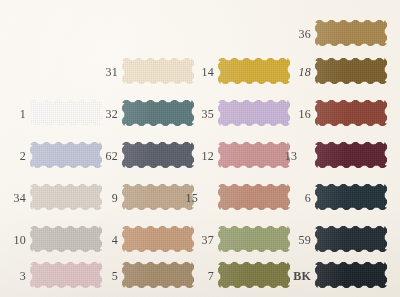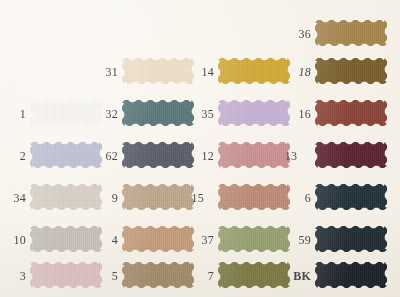--- a/index.html
+++ b/index.html
@@ -135,21 +135,21 @@
     <div class="lbl" style="left: 174px; width: 40px; top: 108px;">35</div>
     <div class="swatch" title="35" style="left: 218px; top: 100px;">
       <div class="pinked" style="--c: #c9b4d6; --cp: polygon(0.00px 2.28px,3.00px 0.00px,6.00px 0.00px,9.00px 2.28px,12.00px 2.28px,15.00px 0.00px,18.00px 0.00px,21.00px 2.28px,24.00px 2.28px,27.00px 0.00px,30.00px 0.00px,33.00px 2.28px,36.00px 2.28px,39.00px 0.00px,42.00px 0.00px,45.00px 2.28px,48.00px 2.28px,51.00px 0.00px,54.00px 0.00px,57.00px 2.28px,60.00px 2.28px,63.00px 0.00px,66.00px 0.00px,69.00px 2.28px,69.72px 0.00px,72.00px 3.25px,72.00px 6.50px,69.72px 9.75px,69.72px 13.00px,72.00px 16.25px,72.00px 19.50px,69.72px 22.75px,72.00px 23.72px,69.00px 26.00px,66.00px 26.00px,63.00px 23.72px,60.00px 23.72px,57.00px 26.00px,54.00px 26.00px,51.00px 23.72px,48.00px 23.72px,45.00px 26.00px,42.00px 26.00px,39.00px 23.72px,36.00px 23.72px,33.00px 26.00px,30.00px 26.00px,27.00px 23.72px,24.00px 23.72px,21.00px 26.00px,18.00px 26.00px,15.00px 23.72px,12.00px 23.72px,9.00px 26.00px,6.00px 26.00px,3.00px 23.72px,2.28px 26.00px,0.00px 22.75px,0.00px 19.50px,2.28px 16.25px,2.28px 13.00px,0.00px 9.75px,0.00px 6.50px,2.28px 3.25px);"></div>
       <div class="tex" style="--cp: polygon(0.00px 2.28px,3.00px 0.00px,6.00px 0.00px,9.00px 2.28px,12.00px 2.28px,15.00px 0.00px,18.00px 0.00px,21.00px 2.28px,24.00px 2.28px,27.00px 0.00px,30.00px 0.00px,33.00px 2.28px,36.00px 2.28px,39.00px 0.00px,42.00px 0.00px,45.00px 2.28px,48.00px 2.28px,51.00px 0.00px,54.00px 0.00px,57.00px 2.28px,60.00px 2.28px,63.00px 0.00px,66.00px 0.00px,69.00px 2.28px,69.72px 0.00px,72.00px 3.25px,72.00px 6.50px,69.72px 9.75px,69.72px 13.00px,72.00px 16.25px,72.00px 19.50px,69.72px 22.75px,72.00px 23.72px,69.00px 26.00px,66.00px 26.00px,63.00px 23.72px,60.00px 23.72px,57.00px 26.00px,54.00px 26.00px,51.00px 23.72px,48.00px 23.72px,45.00px 26.00px,42.00px 26.00px,39.00px 23.72px,36.00px 23.72px,33.00px 26.00px,30.00px 26.00px,27.00px 23.72px,24.00px 23.72px,21.00px 26.00px,18.00px 26.00px,15.00px 23.72px,12.00px 23.72px,9.00px 26.00px,6.00px 26.00px,3.00px 23.72px,2.28px 26.00px,0.00px 22.75px,0.00px 19.50px,2.28px 16.25px,2.28px 13.00px,0.00px 9.75px,0.00px 6.50px,2.28px 3.25px);"></div>
     </div>
     <div class="lbl" style="left: 174px; width: 40px; top: 150px;">12</div>
     <div class="swatch" title="12" style="left: 218px; top: 142px;">
       <div class="pinked" style="--c: #cd9494; --cp: polygon(0.00px 2.28px,3.00px 0.00px,6.00px 0.00px,9.00px 2.28px,12.00px 2.28px,15.00px 0.00px,18.00px 0.00px,21.00px 2.28px,24.00px 2.28px,27.00px 0.00px,30.00px 0.00px,33.00px 2.28px,36.00px 2.28px,39.00px 0.00px,42.00px 0.00px,45.00px 2.28px,48.00px 2.28px,51.00px 0.00px,54.00px 0.00px,57.00px 2.28px,60.00px 2.28px,63.00px 0.00px,66.00px 0.00px,69.00px 2.28px,69.72px 0.00px,72.00px 3.25px,72.00px 6.50px,69.72px 9.75px,69.72px 13.00px,72.00px 16.25px,72.00px 19.50px,69.72px 22.75px,72.00px 23.72px,69.00px 26.00px,66.00px 26.00px,63.00px 23.72px,60.00px 23.72px,57.00px 26.00px,54.00px 26.00px,51.00px 23.72px,48.00px 23.72px,45.00px 26.00px,42.00px 26.00px,39.00px 23.72px,36.00px 23.72px,33.00px 26.00px,30.00px 26.00px,27.00px 23.72px,24.00px 23.72px,21.00px 26.00px,18.00px 26.00px,15.00px 23.72px,12.00px 23.72px,9.00px 26.00px,6.00px 26.00px,3.00px 23.72px,2.28px 26.00px,0.00px 22.75px,0.00px 19.50px,2.28px 16.25px,2.28px 13.00px,0.00px 9.75px,0.00px 6.50px,2.28px 3.25px);"></div>
       <div class="tex" style="--cp: polygon(0.00px 2.28px,3.00px 0.00px,6.00px 0.00px,9.00px 2.28px,12.00px 2.28px,15.00px 0.00px,18.00px 0.00px,21.00px 2.28px,24.00px 2.28px,27.00px 0.00px,30.00px 0.00px,33.00px 2.28px,36.00px 2.28px,39.00px 0.00px,42.00px 0.00px,45.00px 2.28px,48.00px 2.28px,51.00px 0.00px,54.00px 0.00px,57.00px 2.28px,60.00px 2.28px,63.00px 0.00px,66.00px 0.00px,69.00px 2.28px,69.72px 0.00px,72.00px 3.25px,72.00px 6.50px,69.72px 9.75px,69.72px 13.00px,72.00px 16.25px,72.00px 19.50px,69.72px 22.75px,72.00px 23.72px,69.00px 26.00px,66.00px 26.00px,63.00px 23.72px,60.00px 23.72px,57.00px 26.00px,54.00px 26.00px,51.00px 23.72px,48.00px 23.72px,45.00px 26.00px,42.00px 26.00px,39.00px 23.72px,36.00px 23.72px,33.00px 26.00px,30.00px 26.00px,27.00px 23.72px,24.00px 23.72px,21.00px 26.00px,18.00px 26.00px,15.00px 23.72px,12.00px 23.72px,9.00px 26.00px,6.00px 26.00px,3.00px 23.72px,2.28px 26.00px,0.00px 22.75px,0.00px 19.50px,2.28px 16.25px,2.28px 13.00px,0.00px 9.75px,0.00px 6.50px,2.28px 3.25px);"></div>
     </div>
-    <div class="lbl" style="left: 164px; width: 40px; top: 192px;">15</div>
+    <div class="lbl" style="left: 158px; width: 40px; top: 192px;">15</div>
     <div class="swatch" title="15" style="left: 218px; top: 184px;">
       <div class="pinked" style="--c: #c08d78; --cp: polygon(0.00px 2.28px,3.00px 0.00px,6.00px 0.00px,9.00px 2.28px,12.00px 2.28px,15.00px 0.00px,18.00px 0.00px,21.00px 2.28px,24.00px 2.28px,27.00px 0.00px,30.00px 0.00px,33.00px 2.28px,36.00px 2.28px,39.00px 0.00px,42.00px 0.00px,45.00px 2.28px,48.00px 2.28px,51.00px 0.00px,54.00px 0.00px,57.00px 2.28px,60.00px 2.28px,63.00px 0.00px,66.00px 0.00px,69.00px 2.28px,69.72px 0.00px,72.00px 3.25px,72.00px 6.50px,69.72px 9.75px,69.72px 13.00px,72.00px 16.25px,72.00px 19.50px,69.72px 22.75px,72.00px 23.72px,69.00px 26.00px,66.00px 26.00px,63.00px 23.72px,60.00px 23.72px,57.00px 26.00px,54.00px 26.00px,51.00px 23.72px,48.00px 23.72px,45.00px 26.00px,42.00px 26.00px,39.00px 23.72px,36.00px 23.72px,33.00px 26.00px,30.00px 26.00px,27.00px 23.72px,24.00px 23.72px,21.00px 26.00px,18.00px 26.00px,15.00px 23.72px,12.00px 23.72px,9.00px 26.00px,6.00px 26.00px,3.00px 23.72px,2.28px 26.00px,0.00px 22.75px,0.00px 19.50px,2.28px 16.25px,2.28px 13.00px,0.00px 9.75px,0.00px 6.50px,2.28px 3.25px);"></div>
       <div class="tex" style="--cp: polygon(0.00px 2.28px,3.00px 0.00px,6.00px 0.00px,9.00px 2.28px,12.00px 2.28px,15.00px 0.00px,18.00px 0.00px,21.00px 2.28px,24.00px 2.28px,27.00px 0.00px,30.00px 0.00px,33.00px 2.28px,36.00px 2.28px,39.00px 0.00px,42.00px 0.00px,45.00px 2.28px,48.00px 2.28px,51.00px 0.00px,54.00px 0.00px,57.00px 2.28px,60.00px 2.28px,63.00px 0.00px,66.00px 0.00px,69.00px 2.28px,69.72px 0.00px,72.00px 3.25px,72.00px 6.50px,69.72px 9.75px,69.72px 13.00px,72.00px 16.25px,72.00px 19.50px,69.72px 22.75px,72.00px 23.72px,69.00px 26.00px,66.00px 26.00px,63.00px 23.72px,60.00px 23.72px,57.00px 26.00px,54.00px 26.00px,51.00px 23.72px,48.00px 23.72px,45.00px 26.00px,42.00px 26.00px,39.00px 23.72px,36.00px 23.72px,33.00px 26.00px,30.00px 26.00px,27.00px 23.72px,24.00px 23.72px,21.00px 26.00px,18.00px 26.00px,15.00px 23.72px,12.00px 23.72px,9.00px 26.00px,6.00px 26.00px,3.00px 23.72px,2.28px 26.00px,0.00px 22.75px,0.00px 19.50px,2.28px 16.25px,2.28px 13.00px,0.00px 9.75px,0.00px 6.50px,2.28px 3.25px);"></div>
     </div>
     <div class="lbl" style="left: 174px; width: 40px; top: 234px;">37</div>
     <div class="swatch" title="37" style="left: 218px; top: 226px;">
       <div class="pinked" style="--c: #9aa273; --cp: polygon(0.00px 2.28px,3.00px 0.00px,6.00px 0.00px,9.00px 2.28px,12.00px 2.28px,15.00px 0.00px,18.00px 0.00px,21.00px 2.28px,24.00px 2.28px,27.00px 0.00px,30.00px 0.00px,33.00px 2.28px,36.00px 2.28px,39.00px 0.00px,42.00px 0.00px,45.00px 2.28px,48.00px 2.28px,51.00px 0.00px,54.00px 0.00px,57.00px 2.28px,60.00px 2.28px,63.00px 0.00px,66.00px 0.00px,69.00px 2.28px,69.72px 0.00px,72.00px 3.25px,72.00px 6.50px,69.72px 9.75px,69.72px 13.00px,72.00px 16.25px,72.00px 19.50px,69.72px 22.75px,72.00px 23.72px,69.00px 26.00px,66.00px 26.00px,63.00px 23.72px,60.00px 23.72px,57.00px 26.00px,54.00px 26.00px,51.00px 23.72px,48.00px 23.72px,45.00px 26.00px,42.00px 26.00px,39.00px 23.72px,36.00px 23.72px,33.00px 26.00px,30.00px 26.00px,27.00px 23.72px,24.00px 23.72px,21.00px 26.00px,18.00px 26.00px,15.00px 23.72px,12.00px 23.72px,9.00px 26.00px,6.00px 26.00px,3.00px 23.72px,2.28px 26.00px,0.00px 22.75px,0.00px 19.50px,2.28px 16.25px,2.28px 13.00px,0.00px 9.75px,0.00px 6.50px,2.28px 3.25px);"></div>
       <div class="tex" style="--cp: polygon(0.00px 2.28px,3.00px 0.00px,6.00px 0.00px,9.00px 2.28px,12.00px 2.28px,15.00px 0.00px,18.00px 0.00px,21.00px 2.28px,24.00px 2.28px,27.00px 0.00px,30.00px 0.00px,33.00px 2.28px,36.00px 2.28px,39.00px 0.00px,42.00px 0.00px,45.00px 2.28px,48.00px 2.28px,51.00px 0.00px,54.00px 0.00px,57.00px 2.28px,60.00px 2.28px,63.00px 0.00px,66.00px 0.00px,69.00px 2.28px,69.72px 0.00px,72.00px 3.25px,72.00px 6.50px,69.72px 9.75px,69.72px 13.00px,72.00px 16.25px,72.00px 19.50px,69.72px 22.75px,72.00px 23.72px,69.00px 26.00px,66.00px 26.00px,63.00px 23.72px,60.00px 23.72px,57.00px 26.00px,54.00px 26.00px,51.00px 23.72px,48.00px 23.72px,45.00px 26.00px,42.00px 26.00px,39.00px 23.72px,36.00px 23.72px,33.00px 26.00px,30.00px 26.00px,27.00px 23.72px,24.00px 23.72px,21.00px 26.00px,18.00px 26.00px,15.00px 23.72px,12.00px 23.72px,9.00px 26.00px,6.00px 26.00px,3.00px 23.72px,2.28px 26.00px,0.00px 22.75px,0.00px 19.50px,2.28px 16.25px,2.28px 13.00px,0.00px 9.75px,0.00px 6.50px,2.28px 3.25px);"></div>
     </div>
     <div class="lbl" style="left: 174px; width: 40px; top: 270px;">7</div>

